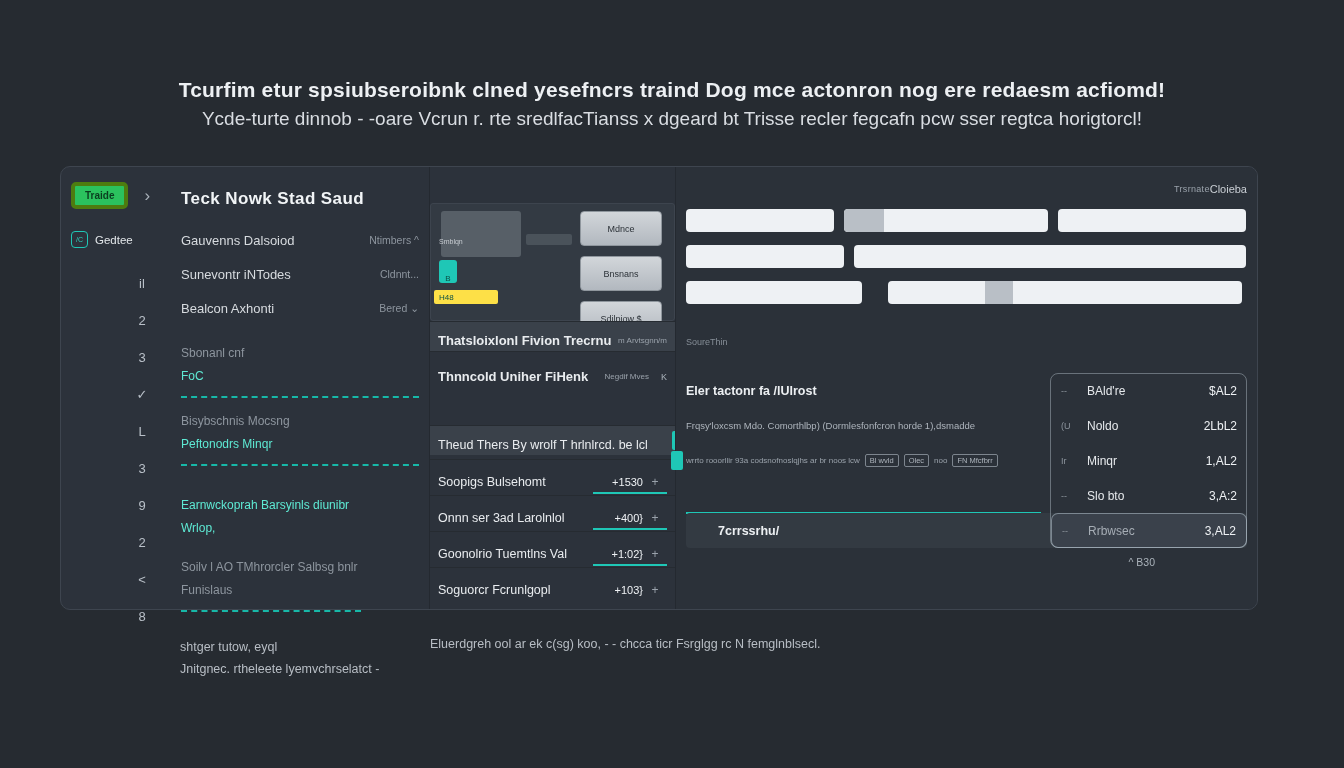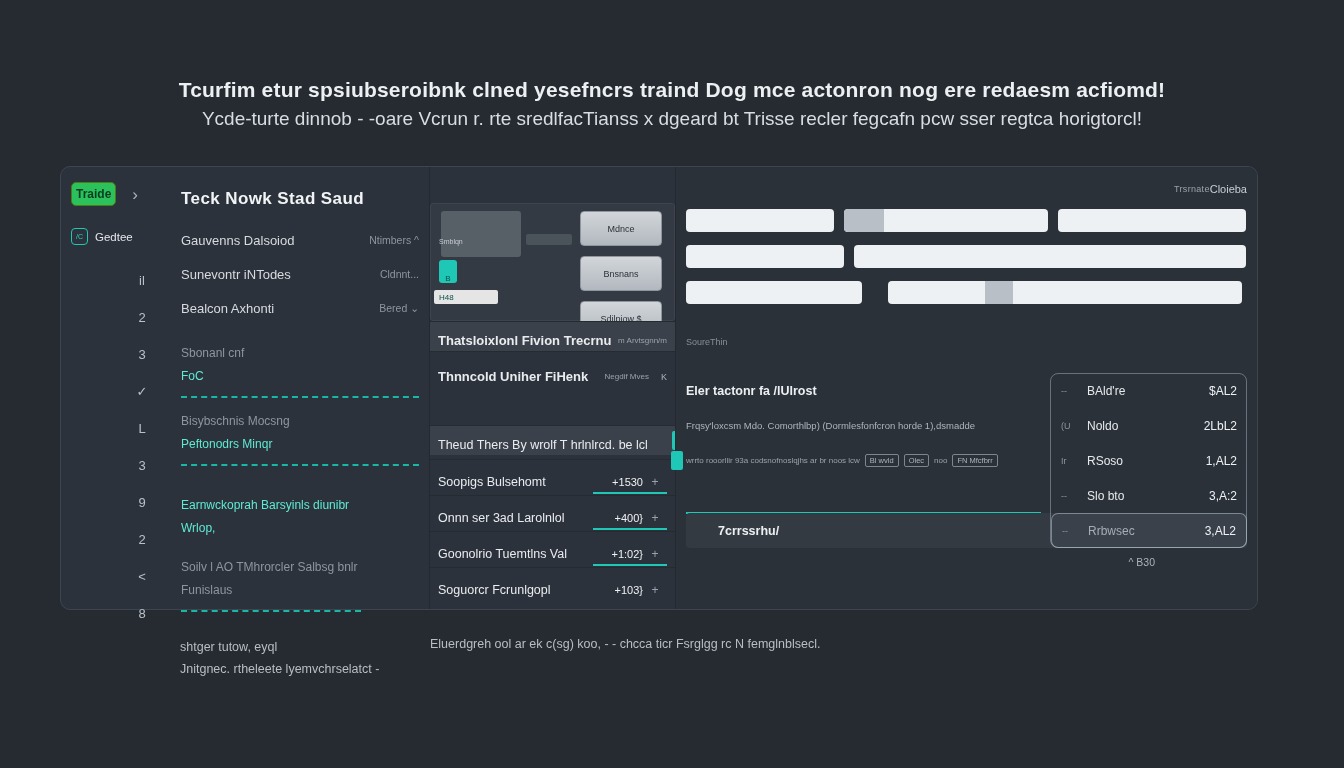--- a/index.html
+++ b/index.html
@@ -21,22 +21,22 @@
   .panel {
     position: absolute; left: 60px; top: 166px; width: 1198px; height: 444px;
     background: #2c323b; border: 1px solid #3e454f; border-radius: 10px;
     display: flex;
   }
 
   
   .rail { width: 116px; padding: 15px 6px 10px 10px; }
   .rail-top { display: flex; align-items: center; gap: 16px; }
   .trade-btn {
-    background: #2bc25e; color: #0a3d1f; font-size: 12px; font-weight: bold;
-    padding: 4px 4px; border-radius: 5px; border: 1px solid #4d7c0f; cursor: pointer;
+    background: #2bc25e; color: #0a3d1f; font-size: 10px; font-weight: bold;
+    padding: 4px 10px; border-radius: 5px; border: 4px solid #4d7c0f; cursor: pointer;
     font-family: inherit;
   }
   .rail-chevron { color: #aab2ba; font-size: 17px; line-height: 1; cursor: pointer; }
   .rail-user { display: flex; align-items: center; gap: 7px; margin-top: 22px; cursor: pointer; }
   .user-ic {
     width: 17px; height: 17px; border: 1px solid #1fc7b6; border-radius: 4px;
     color: #2dd4bf; font-size: 7px; display: flex; align-items: center; justify-content: center;
   }
   .user-name { font-size: 11.5px; color: #e3e7ea; }
   .rail-list { margin-top: 17px; display: flex; flex-direction: column; padding-left: 62px; }
@@ -65,21 +65,21 @@
     position: relative;
   }
   .sk-block { position: absolute; left: 10px; top: 7px; width: 80px; height: 46px; background: #575f67; border-radius: 3px; }
   .sk-small { position: absolute; left: 95px; top: 30px; width: 46px; height: 11px; background: #4a525a; border-radius: 2px; }
   .card-caption { position: absolute; left: 8px; top: 34px; font-size: 7px; color: #c8cdd2; z-index: 2; }
   .card-badge {
     position: absolute; left: 8px; top: 56px; width: 18px; height: 23px; background: #1fc7b6;
     border-radius: 3px; color: #0b4f46; font-size: 8px; display: flex; align-items: flex-end; justify-content: center;
   }
   .card-progress {
-    position: absolute; left: 3px; top: 86px; width: 64px; height: 14px; background: #e5e5e5;
+    position: absolute; left: 3px; top: 86px; width: 64px; height: 14px; background: #fde047;
     border-radius: 2px; color: #0b4f46; font-size: 8px; display: flex; align-items: center; padding-left: 5px;
   }
   .card-btns { position: absolute; right: 12px; top: 7px; display: flex; flex-direction: column; gap: 10px; align-items: flex-end; }
   .cbtn {
     min-width: 82px; height: 35px; background: linear-gradient(#d2d6da, #b2b8bf);
     border: 1px solid #8f969d; border-radius: 4px; font-size: 9px; color: #2c3238;
     display: flex; align-items: center; justify-content: center; padding: 0 8px; cursor: pointer;
     font-family: inherit;
   }
   .mrow { border-top: 1px solid #262b31; display: flex; align-items: center; padding: 8px 8px 0 8px; position: relative; cursor: pointer; }
@@ -321,21 +321,21 @@
         <span class="row-indicator"></span>
         <span class="trow-name">
           <span class="nm-tiny">wrrto rooorllir 93a codsnofnoslqjhs  ar br noos lcw</span>
           <span class="chip">Bl wvld</span>
           <span class="chip">Olec</span>
           <span class="nm-tiny">noo</span>
           <span class="chip">FN Mfcfbrr</span>
         </span>
         <span class="price-cell">
           <span class="pc-ic">Ir</span>
-          <span class="pc-mkt">RSoso</span>
+          <span class="pc-mkt">Minqr</span>
           <span class="pc-prc">1,AL2</span>
         </span>
       </div>
 
       <div class="trow">
         <span class="trow-name">
             <span class="nm-main"></span>
           </span>
         <span class="price-cell">
           <span class="pc-ic">--</span>

